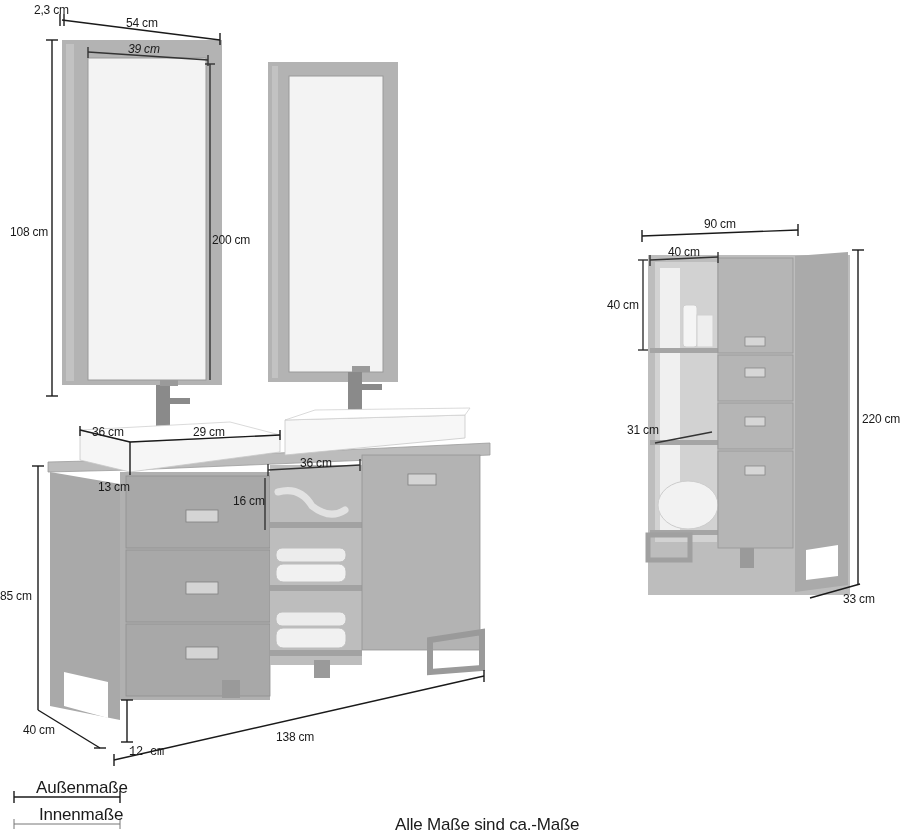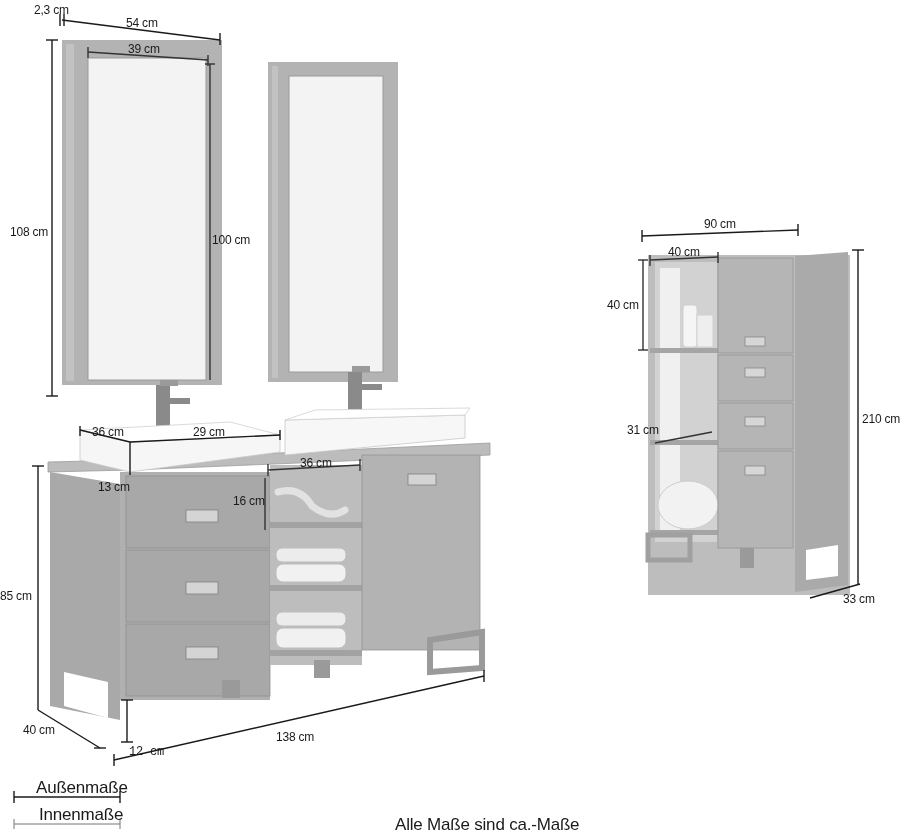--- a/index.html
+++ b/index.html
@@ -179,37 +179,37 @@
       <line x1="14" y1="791" x2="14" y2="803"></line>
       <line x1="120" y1="791" x2="120" y2="803"></line>
       <line x1="14" y1="824" x2="120" y2="824" stroke="#777" stroke-width="1"></line>
       <line x1="14" y1="819" x2="14" y2="829" stroke="#777" stroke-width="1"></line>
       <line x1="120" y1="819" x2="120" y2="829" stroke="#777" stroke-width="1"></line>
     </g>
   </svg>
 
   <span class="lbl" style="left:34px;top:3px;">2,3 cm</span>
   <span class="lbl" style="left:126px;top:16px;">54 cm</span>
-  <span class="lbl" style="left:128px;top:42px;">39 cm</span>
+  <span class="lbl" style="left:128px;top:42px;font-style:italic;">39 cm</span>
   <span class="lbl" style="left:10px;top:225px;">108 cm</span>
-  <span class="lbl" style="left:212px;top:233px;">100 cm</span>
+  <span class="lbl" style="left:212px;top:233px;">200 cm</span>
 
   <span class="lbl" style="left:92px;top:425px;">36 cm</span>
   <span class="lbl" style="left:193px;top:425px;">29 cm</span>
   <span class="lbl" style="left:98px;top:453px;margin-top:27px;">13 cm</span>
   <span class="lbl" style="left:300px;top:456px;">36 cm</span>
   <span class="lbl" style="left:233px;top:494px;">16 cm</span>
   <span class="lbl" style="left:0px;top:589px;">85 cm</span>
   <span class="lbl" style="left:23px;top:723px;">40 cm</span>
   <span class="lbl" style="left:129px;top:745px;font-family:Liberation Mono, monospace;">12 cm</span>
   <span class="lbl" style="left:276px;top:730px;">138 cm</span>
 
   <span class="lbl" style="left:704px;top:217px;">90 cm</span>
   <span class="lbl" style="left:668px;top:245px;">40 cm</span>
   <span class="lbl" style="left:607px;top:298px;">40 cm</span>
   <span class="lbl" style="left:627px;top:423px;">31 cm</span>
-  <span class="lbl" style="left:862px;top:412px;">210 cm</span>
+  <span class="lbl" style="left:862px;top:412px;">220 cm</span>
   <span class="lbl" style="left:843px;top:592px;">33 cm</span>
 
   <span class="lbl lbl-sm" style="left:36px;top:781px;">Außenmaße</span>
   <span class="lbl lbl-sm" style="left:39px;top:808px;">Innenmaße</span>
   <span class="lbl lbl-sm" style="left:395px;top:818px;">Alle Maße sind ca.-Maße</span>
 </div>
 
 </body></html>

